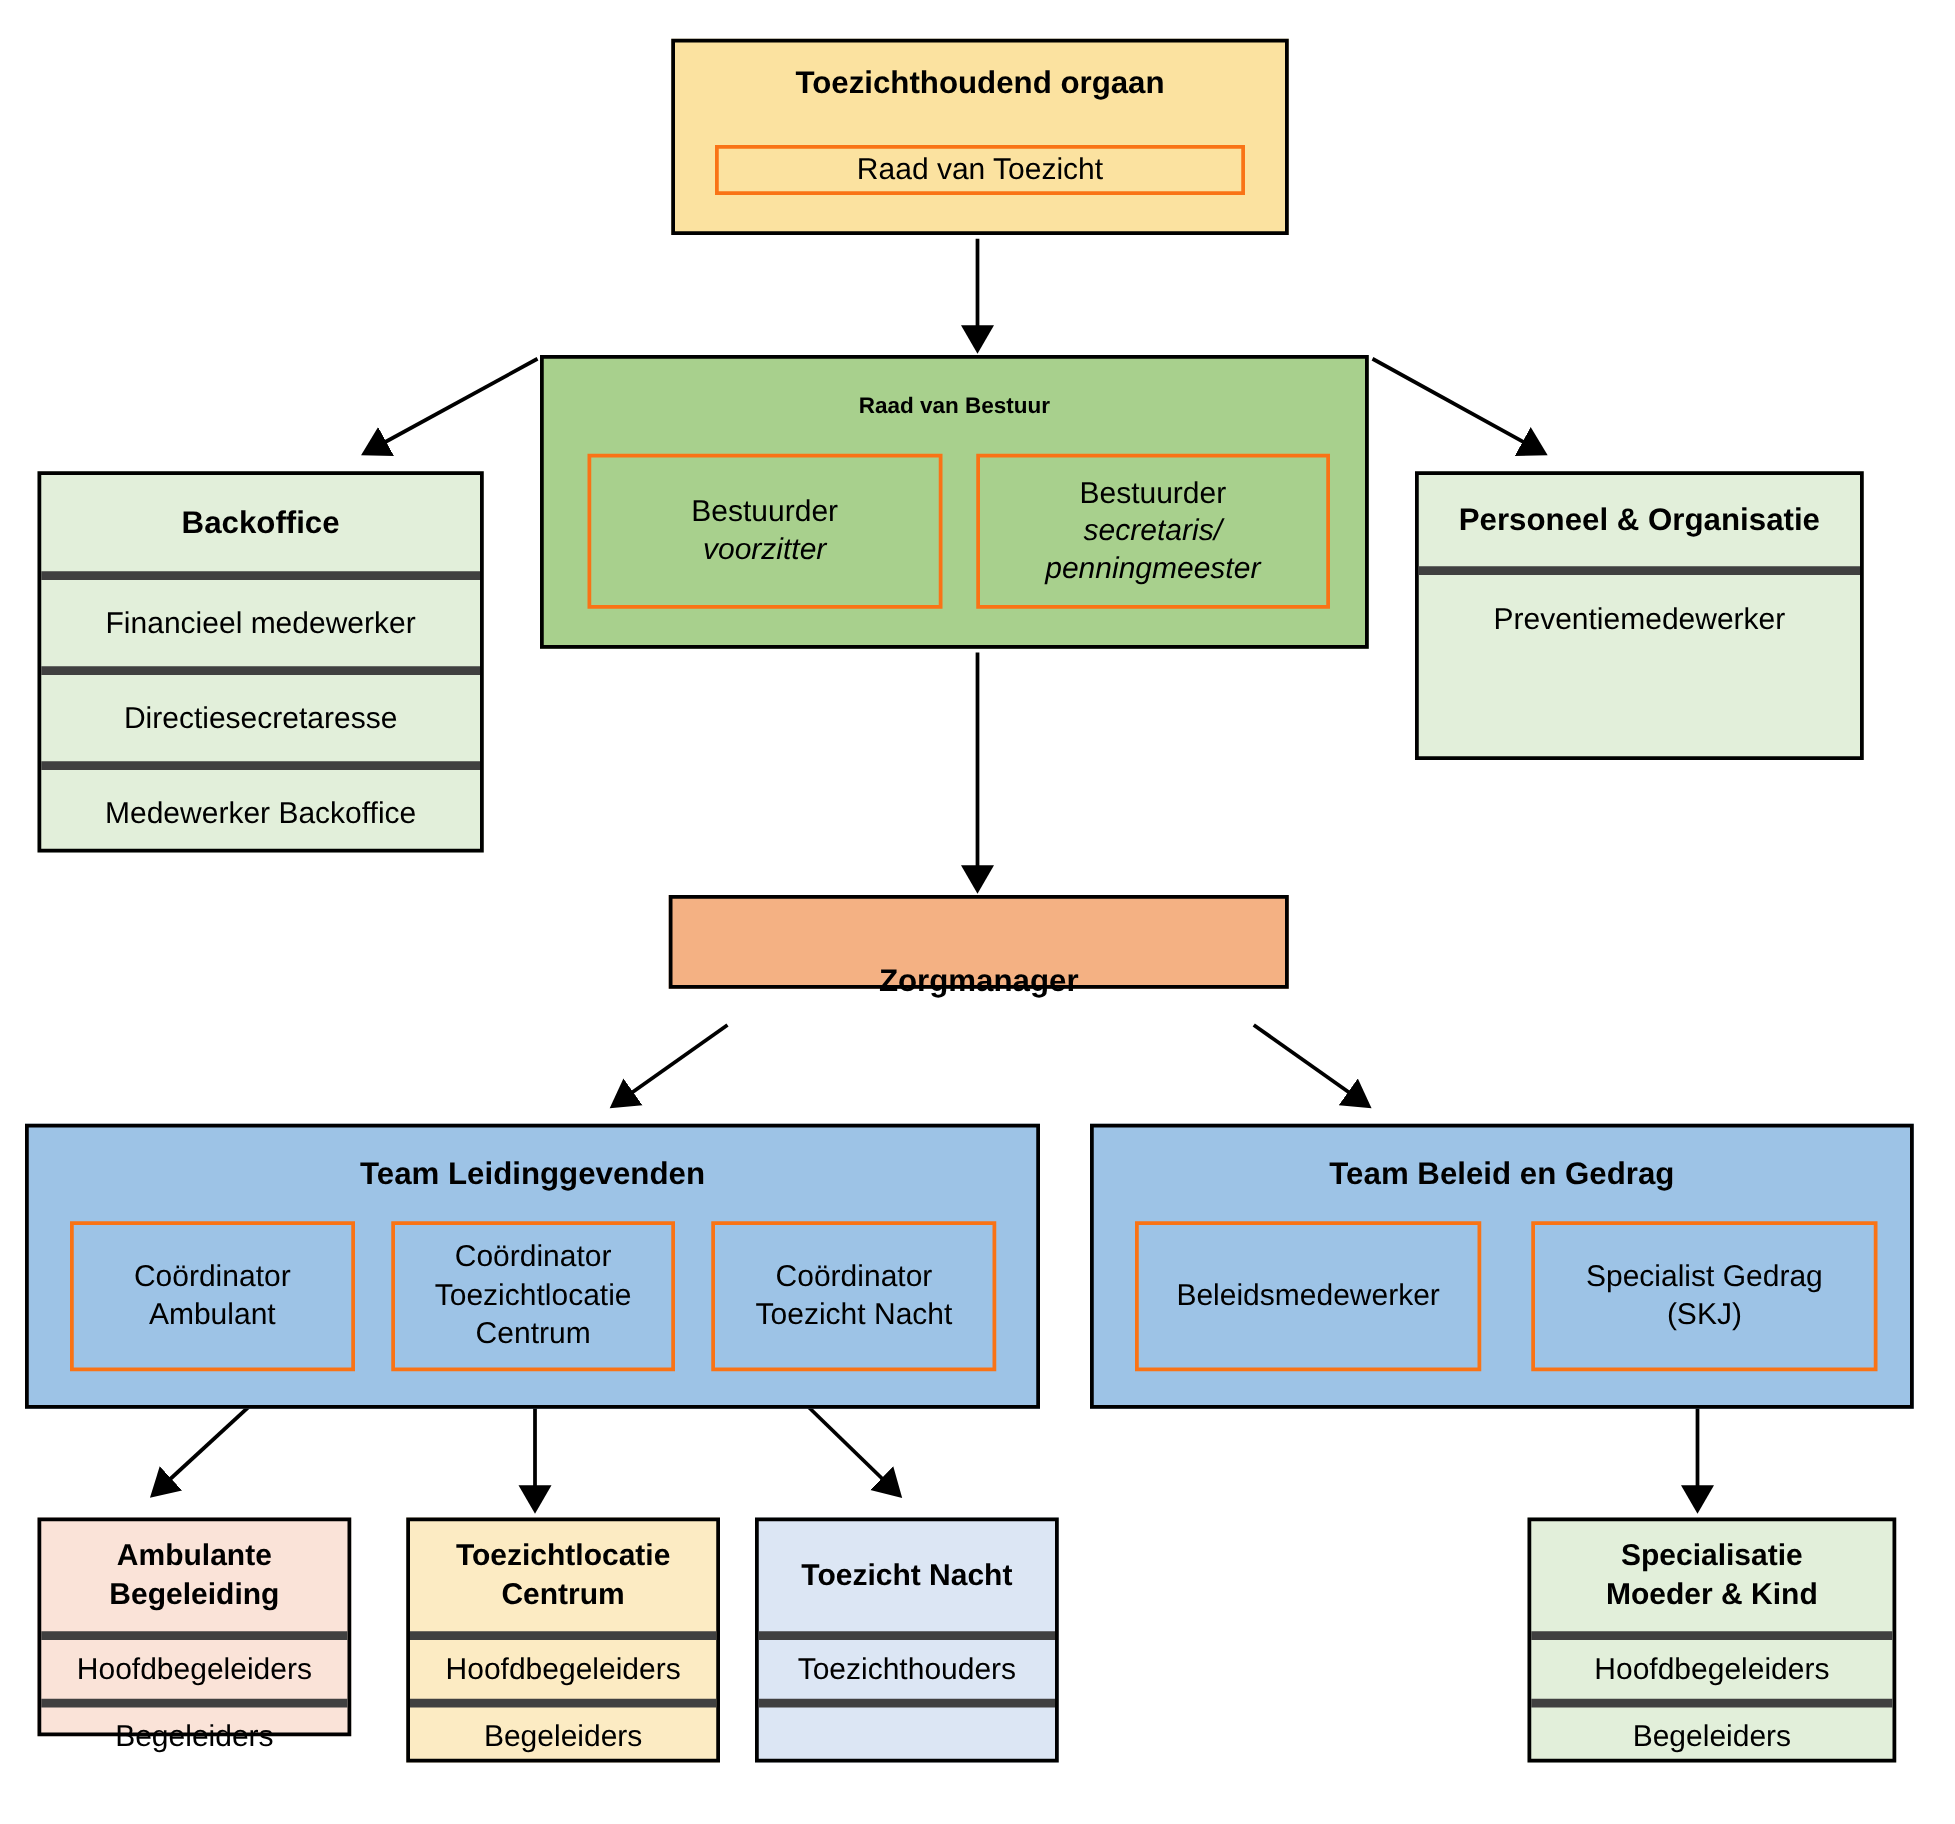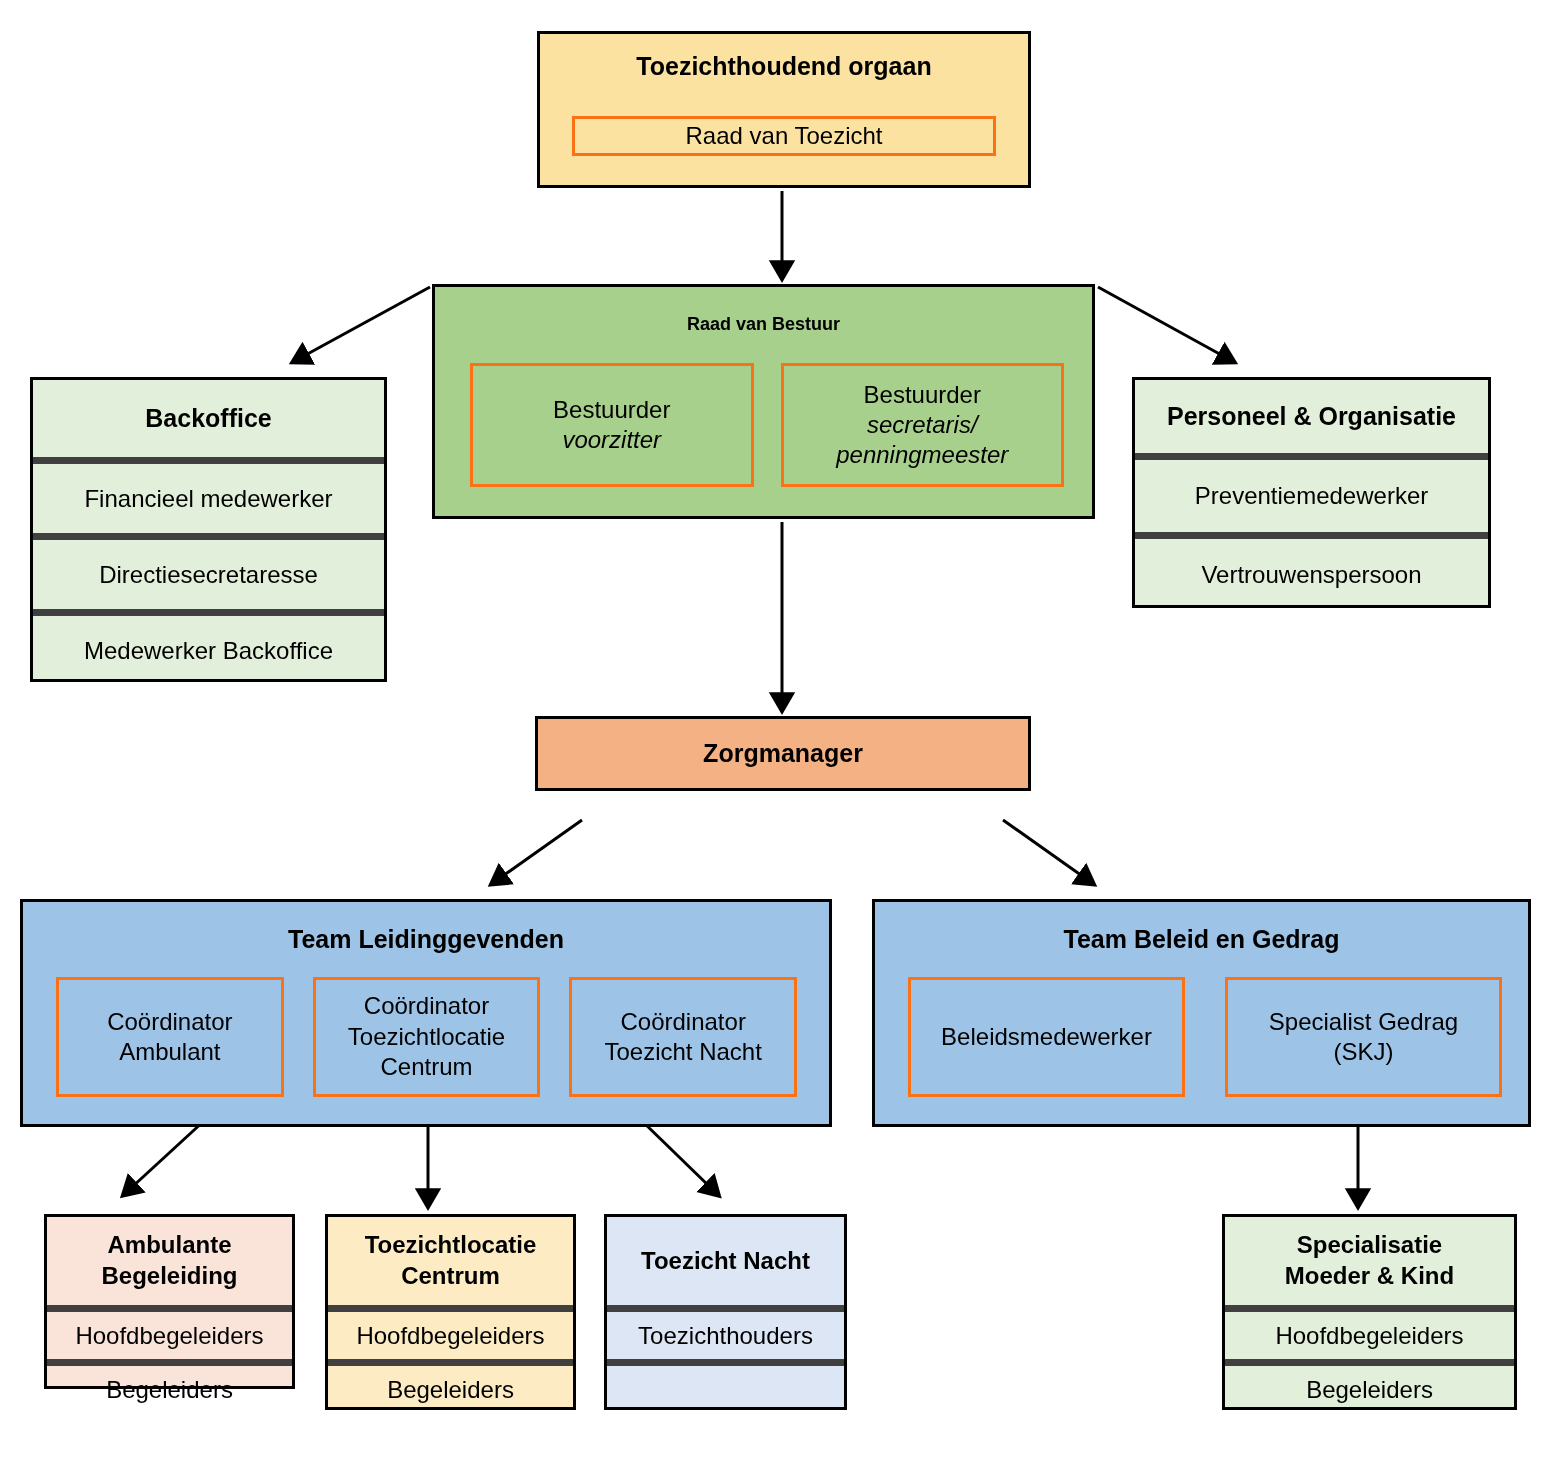--- a/index.html
+++ b/index.html
@@ -144,20 +144,21 @@
   #node-zorgmanager {
     left: 535px;
     top: 716px;
     width: 496px;
     height: 75px;
     background: #F4B183;
   }
   #node-zorgmanager .node-title {
     height: 100%;
     font-size: 25px;
+    margin-top: 32px;
   }
   
   #node-team-leidinggevenden {
     left: 20px;
     top: 899px;
     width: 812px;
     height: 228px;
     background: #9DC3E6;
   }
   #node-team-leidinggevenden .node-title {
@@ -201,21 +202,21 @@
     display: flex;
     gap: 40px;
   }
   #tbg-inner-wrap .inner-box {
     flex: 1;
     font-size: 24px;
     line-height: 1.27;
   }
   
   #node-ambulante-begeleiding {
-    left: 44px;
+    left: 30px;
     top: 1214px;
     width: 251px;
     height: 175px;
     background: #FAE3D8;
   }
   #node-toezichtlocatie-centrum {
     left: 325px;
     top: 1214px;
     width: 251px;
     height: 196px;
@@ -303,21 +304,20 @@
   <div class="node" id="node-backoffice">
     <div class="node-title">Backoffice</div>
     <div class="node-row">Financieel medewerker</div>
     <div class="node-row">Directiesecretaresse</div>
     <div class="node-row">Medewerker Backoffice</div>
   </div>
 
   <div class="node" id="node-personeel-organisatie">
     <div class="node-title">Personeel &amp; Organisatie</div>
     <div class="node-row">Preventiemedewerker</div>
-    <div class="node-row">Vertrouwenspersoon</div>
   </div>
 
   <div class="node" id="node-zorgmanager">
     <div class="node-title">Zorgmanager</div>
   </div>
 
   <div class="node" id="node-team-leidinggevenden">
     <div class="node-title">Team Leidinggevenden</div>
     <div id="tl-inner-wrap">
       <div class="inner-box">

